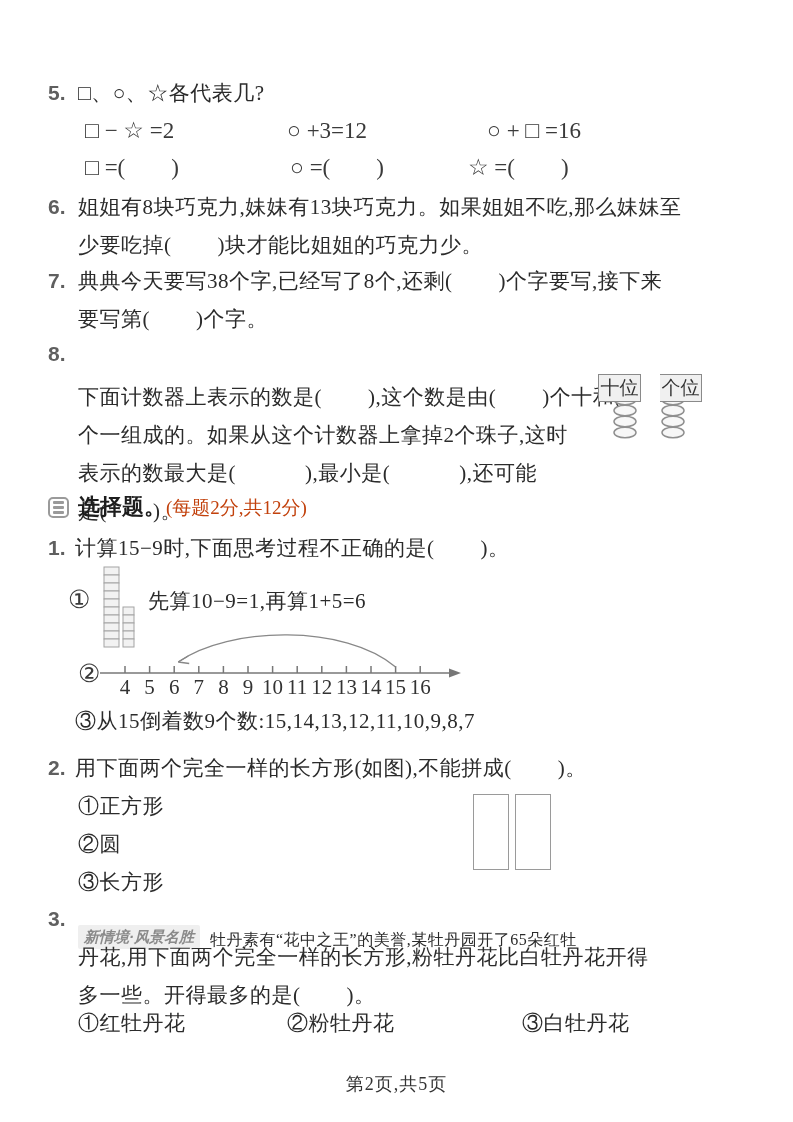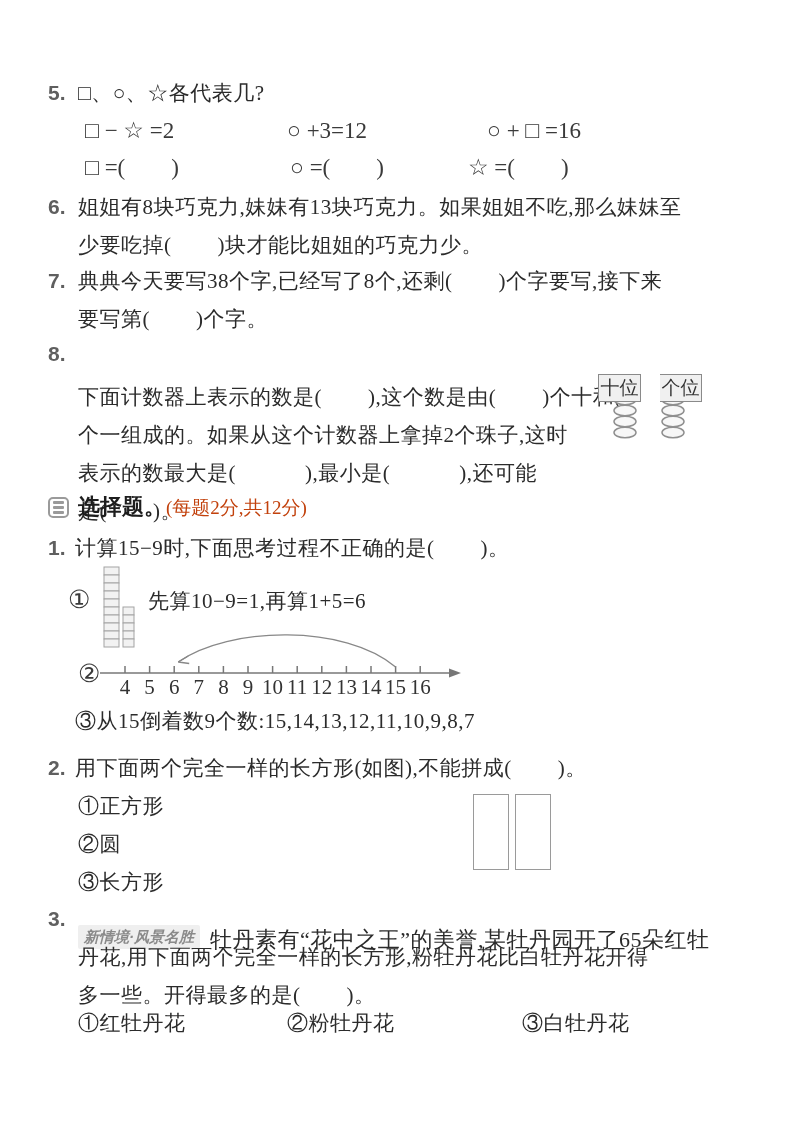--- a/index.html
+++ b/index.html
@@ -79,21 +79,21 @@
     font-style:italic;
     font-weight:bold;
     font-size:15px;
     line-height:20px;
     padding:2px 6px;
     border-radius:2px;
     margin-top:4px;
     white-space:nowrap;
   }
   .badge-text{
-    font-size:22px;line-height:38px;letter-spacing:0.5px;
+    font-size:16px;line-height:38px;letter-spacing:0.5px;
     margin-left:10px;white-space:pre;color:#2b2b2b;
   }
   .footer{
     position:absolute;left:0;top:1072px;width:100%;
     text-align:center;font-size:18px;color:#333;letter-spacing:1px;
   }
   svg{position:absolute;overflow:visible;}
   svg text{font-family:"Liberation Serif", serif;}
 </style>
 </head>
@@ -225,13 +225,14 @@
   <div class="badge-row">
     <span class="badge">新情境·风景名胜</span>
     <span class="badge-text">牡丹素有“花中之王”的美誉,某牡丹园开了65朵红牡</span>
   </div>
   <div class="qtext" style="left:78px;top:938px;">丹花,用下面两个完全一样的长方形,粉牡丹花比白牡丹花开得
 多一些。开得最多的是(        )。</div>
   <div class="qtext" style="left:78px;top:1004px;white-space:pre;">①红牡丹花</div>
   <div class="qtext" style="left:287px;top:1004px;white-space:pre;">②粉牡丹花</div>
   <div class="qtext" style="left:522px;top:1004px;white-space:pre;">③白牡丹花</div>
 
+  <div class="footer">第2页,共5页</div>
 </div>
 
 </body></html>

